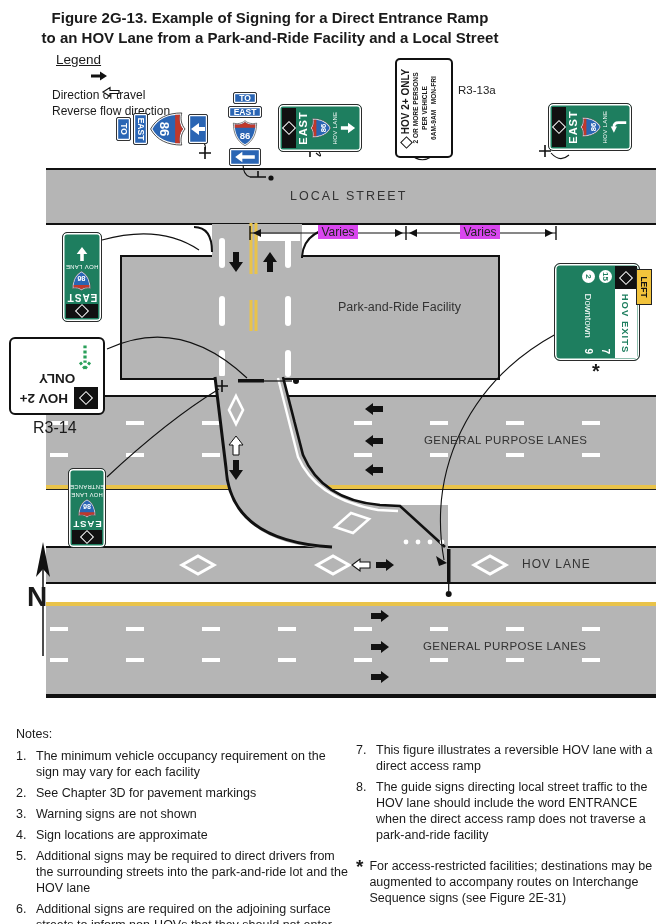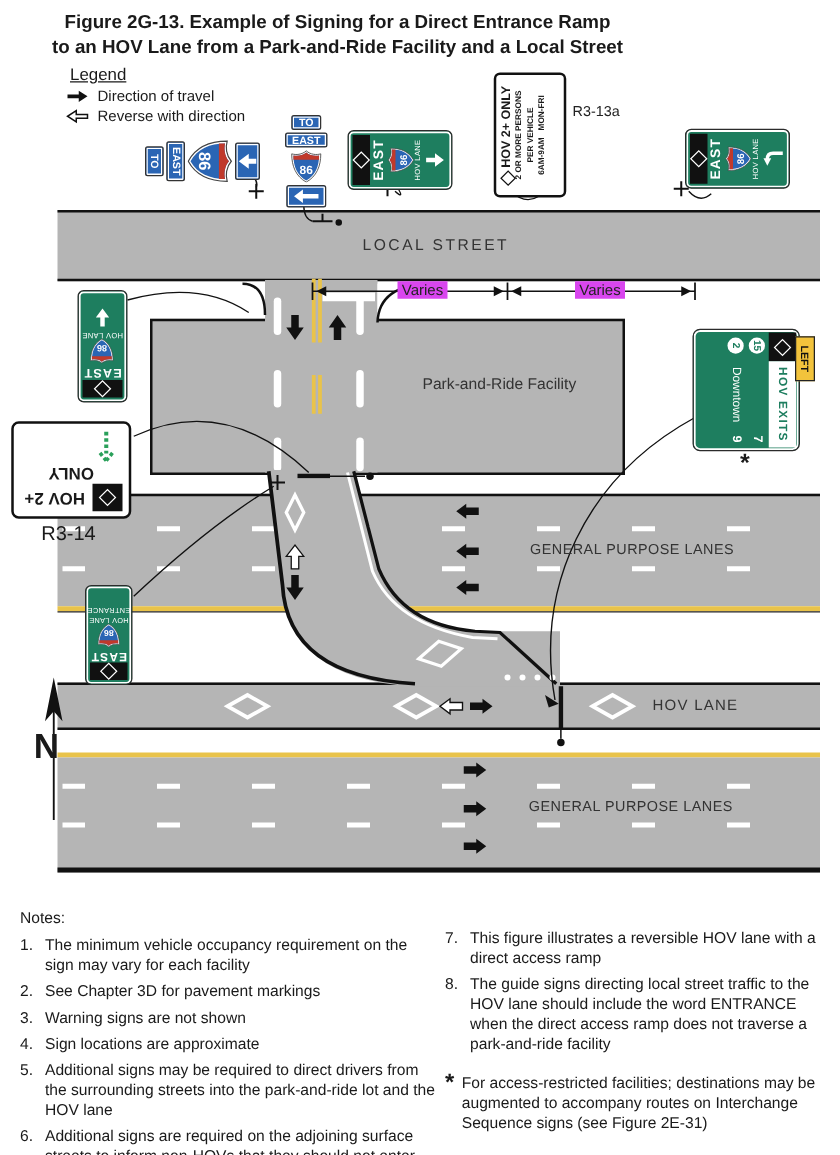--- a/index.html
+++ b/index.html
@@ -2,21 +2,21 @@
 <html><head>
 <meta charset="utf-8">
 <style>
   html,body{margin:0;padding:0;background:#fff;}
   #fig{position:relative;width:672px;height:924px;background:#fff;overflow:hidden;
        font-family:"Liberation Sans", sans-serif;color:#1a1a1a;}
   .abs{position:absolute;box-sizing:border-box;}
   
   #title{left:0;top:8;width:540px;text-align:center;font-weight:bold;font-size:15px;line-height:1.3;}
   #legend-head{left:56px;top:52px;font-size:13.5px;text-decoration:underline;}
-  .legend-row{font-size:12px;display:flex;align-items:center;gap:6px;}
+  .legend-row{font-size:12px;display:flex;align-items:center;gap:6px;flex-direction:column;}
   
   .band{background:#b5b5b5;}
   .dashrow{background:repeating-linear-gradient(90deg,#fff 0 18px,rgba(0,0,0,0) 18px 76px);}
   .roadlabel{color:#333;white-space:nowrap;z-index:5;}
   .chip{background:#d946ef;font-size:12px;text-align:center;z-index:5;color:#222;}
   
   .sign{position:absolute;box-sizing:border-box;z-index:6;}
   .dmd{display:inline-block;width:8px;height:8px;border:1.7px solid #fff;transform:rotate(45deg);}
   .dmd.dark{border-color:#111;width:7px;height:7px;border-width:1.5px;}
   
@@ -77,21 +77,21 @@
   <div class="abs legend-row" style="left:52px;top:70px;">
     <svg width="20" height="12">
         <polygon points="2,4.5 11,4.5 11,1.5 18,6 11,10.5 11,7.5 2,7.5" fill="#111"></polygon>
       </svg>
     <span>Direction of travel</span>
   </div>
   <div class="abs legend-row" style="left:52px;top:86px;">
     <svg width="20" height="12">
         <polygon points="18,4.5 9,4.5 9,1.5 2,6 9,10.5 9,7.5 18,7.5" fill="#fff" stroke="#111" stroke-width="1.2"></polygon>
       </svg>
-    <span>Reverse with direction</span>
+    <span>Reverse flow direction</span>
   </div>
 
   <div class="abs band" style="left:46px;top:168px;width:610px;height:57px;border-top:2px solid #111;border-bottom:2px solid #111;z-index:1;"></div>
 
   <div class="abs band" style="left:120px;top:255px;width:380px;height:125px;border:2px solid #111;z-index:2;"></div>
   <div class="abs band" style="left:212px;top:224px;width:90px;height:154px;z-index:3;"></div>
 
   <div class="abs band" style="left:46px;top:395px;width:610px;height:90px;border-top:2px solid #111;z-index:1;"></div>
   <div class="abs" style="left:46px;top:485px;width:610px;height:4px;background:#e9c34a;z-index:1;"></div>
   <div class="abs" style="left:46px;top:489px;width:610px;height:1px;background:#222;z-index:1;"></div>

